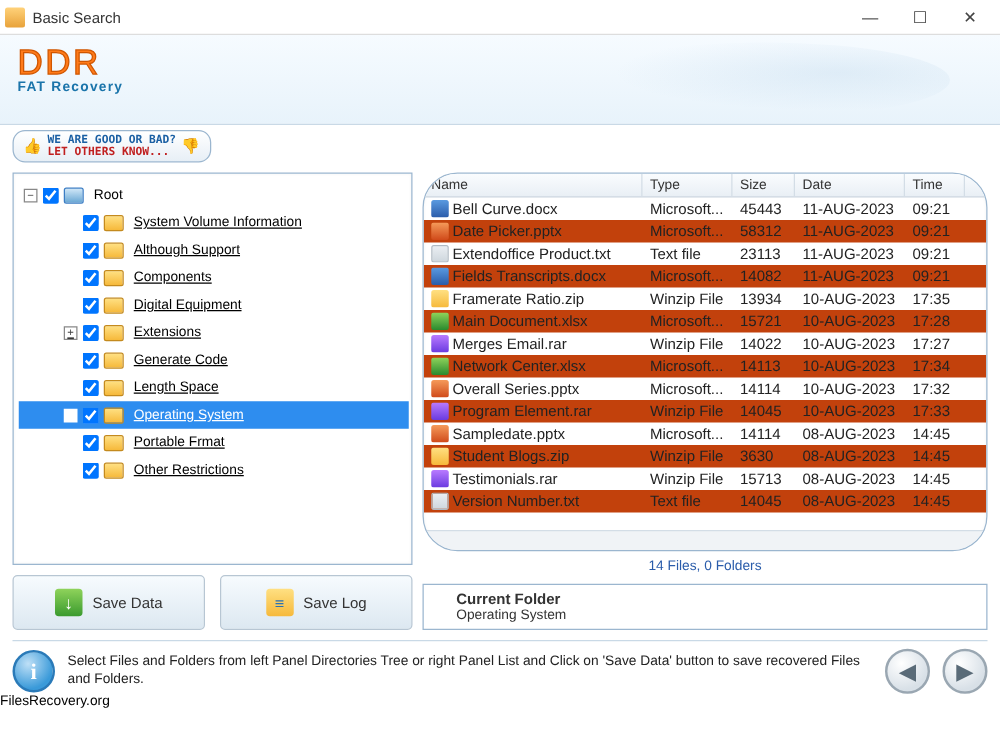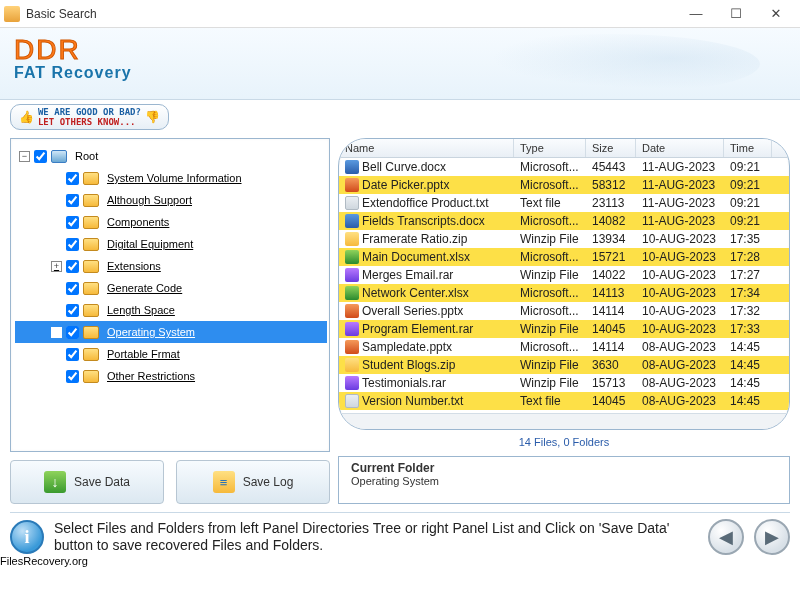--- a/index.html
+++ b/index.html
@@ -3,21 +3,21 @@
 <meta charset="utf-8">
 <style>
 * { box-sizing: border-box; margin: 0; padding: 0; }
 body { font-family: "Segoe UI", Tahoma, sans-serif; font-size: 11px; background: #fff; width: 800px; height: 600px; overflow: hidden; }
 .titlebar { height: 28px; background: #fff; border-bottom: 1px solid #ddd; display: flex; align-items: center; padding: 0 4px; }
 .titlebar .app-icon { width: 16px; height: 16px; background: linear-gradient(#ffd27a,#e8a23a); border-radius: 2px; margin-right: 6px; }
 .titlebar .title { font-size: 12px; color: #333; flex: 1; }
 .titlebar .winbtn { width: 40px; height: 24px; display: flex; align-items: center; justify-content: center; color: #444; font-size: 13px; cursor: pointer; }
 .banner { height: 72px; background: linear-gradient(#f6fbff,#e8f3fb); border-bottom: 1px solid #c9d9e6; position: relative; padding: 6px 14px; }
 .banner .ddr { font-family: Arial Black, Arial; font-size: 28px; font-weight: 400; color: #ff7b1a; letter-spacing: 2px; -webkit-text-stroke: 1px #d05600; }
-.banner .sub { font-size: 16px; color: #1a74aa; font-weight: 600; margin-top: -2px; letter-spacing: 1px; }
+.banner .sub { font-size: 11px; color: #1a74aa; font-weight: 600; margin-top: -2px; letter-spacing: 1px; }
 .banner .swirl { position: absolute; right: 40px; top: 6px; width: 300px; height: 60px; background: radial-gradient(ellipse at 70% 40%, rgba(120,170,210,.15), transparent 60%); border-radius: 50%; }
 .feedback-bar { padding: 4px 10px; }
 .feedback-btn { display: inline-flex; align-items: center; gap: 4px; border: 1px solid #9bb6cf; background: linear-gradient(#fff,#e7eff6); border-radius: 10px; padding: 2px 8px; cursor: pointer; font-size: 9px; font-family: monospace; }
 .feedback-btn .l1 { color: #1a5fa3; font-weight: bold; }
 .feedback-btn .l2 { color: #c02020; font-weight: bold; }
 .feedback-btn .thumb { color: #3b7dc4; font-size: 12px; }
 .content { display: flex; gap: 8px; padding: 4px 10px 0; height: 370px; }
 .panel { border: 1px solid #9bb6cf; background: #fff; box-shadow: inset 0 0 3px rgba(0,0,0,.05); }
 .leftcol { width: 320px; display: flex; flex-direction: column; gap: 8px; }
 .tree { flex: 1; overflow-y: auto; overflow-x: hidden; padding: 6px 2px 6px 4px; position: relative; height: 306px; }
@@ -37,43 +37,43 @@
 .ico.save-data { background: linear-gradient(#8fd35b,#3a9a2e); border-radius: 3px; position: relative; }
 .ico.save-data::after { content:"↓"; position:absolute; inset:0; display:flex; align-items:center; justify-content:center; color:#fff; font-weight:bold; font-size:14px; }
 .ico.save-log { background: linear-gradient(#ffe082,#f6b93b); border-radius: 3px; position: relative; }
 .ico.save-log::after { content:"≡"; position:absolute; inset:0; display:flex; align-items:center; justify-content:center; color:#2a72b5; font-weight:bold; font-size:13px; }
 .rightcol { flex: 1; display: flex; flex-direction: column; gap: 4px; }
 .filegrid { flex: 1; overflow: hidden; display: flex; flex-direction: column; height: 306px; border-radius: 28px; }
 .grid-head { display: flex; background: linear-gradient(#fafcfe,#e9eff5); border-bottom: 1px solid #c9d4de; font-size: 11px; color: #333; }
 .grid-head div { padding: 3px 6px; border-right: 1px solid #d3dde6; }
 .grid-body { flex: 1; overflow-y: auto; overflow-x: auto; }
 .grid-row { display: flex; height: 18px; align-items: center; font-size: 12px; color: #222; }
-.grid-row.alt { background: #fde047; }
+.grid-row.alt { background: #c2410c; }
 .grid-row div { padding: 0 6px; overflow: hidden; white-space: nowrap; text-overflow: ellipsis; }
 .c-name { width: 175px; display: flex; align-items: center; gap: 3px; }
 .c-type { width: 72px; }
 .c-size { width: 50px; }
 .c-date { width: 88px; }
 .c-time { width: 48px; }
 .file-ico { width: 14px; height: 14px; border-radius: 2px; flex-shrink: 0; display: inline-block; }
 .fi-docx { background: linear-gradient(#5a9ae0,#2a5caa); }
 .fi-pptx { background: linear-gradient(#f59a5a,#d04a1a); }
 .fi-txt { background: linear-gradient(#eaeef2,#cfd7de); border: 1px solid #b0bac3; }
 .fi-zip { background: linear-gradient(#ffe082,#f6b93b); }
 .fi-xlsx { background: linear-gradient(#8fd35b,#2a8a2e); }
 .fi-rar { background: linear-gradient(#b97aff,#6a3be0); }
 .hscroll { height: 16px; background: #f0f3f6; border-top: 1px solid #d3dde6; display:flex; align-items:center; justify-content:space-between; padding:0 2px; color:#777; }
 .hscroll span{font-size:10px;}
 .summary { text-align: center; color: #2a5caa; font-size: 11px; padding: 2px 0 4px; }
-.curfolder { border: 1px solid #9bb6cf; padding: 4px 12px 6px; height: 48px; }
+.curfolder { border: 1px solid #9bb6cf; padding: 4px 26px 6px; height: 37px; }
 .curfolder .lbl { font-weight: 600; font-size: 12px; color: #333; }
 .curfolder .val { font-size: 11px; color: #333; }
 .footer { margin: 8px 10px 0; border-top: 1px solid #c9d9e6; padding-top: 6px; display: flex; align-items: center; gap: 10px; }
 .info-ico { width: 34px; height: 34px; border-radius: 50%; background: radial-gradient(circle at 35% 30%, #bfe0f7, #3a9ad9 70%); border: 2px solid #2a7ab8; display: flex; align-items:center; justify-content:center; color:#fff; font-weight:bold; font-size:18px; font-family: Georgia, serif; }
-.footer .msg { flex: 1; font-size: 14px; color: #222; line-height: 1.25; }
+.footer .msg { flex: 1; font-size: 11px; color: #222; line-height: 1.25; }
 .navbtn { width: 36px; height: 36px; border-radius: 50%; border: 2px solid #9aa7b2; background: radial-gradient(circle at 35% 30%, #fff, #d8e0e7 70%); display:flex; align-items:center; justify-content:center; cursor:pointer; color:#5a6b78; font-size:18px; }
 .footer-wrap { position: relative; }
 ::-webkit-scrollbar { width: 15px; height: 15px; }
 ::-webkit-scrollbar-track { background: #f0f3f6; }
 ::-webkit-scrollbar-thumb { background: #c3cfd9; border: 1px solid #a8b5c0; }
 </style>
 </head>
 <body>
 
 <div class="titlebar">

